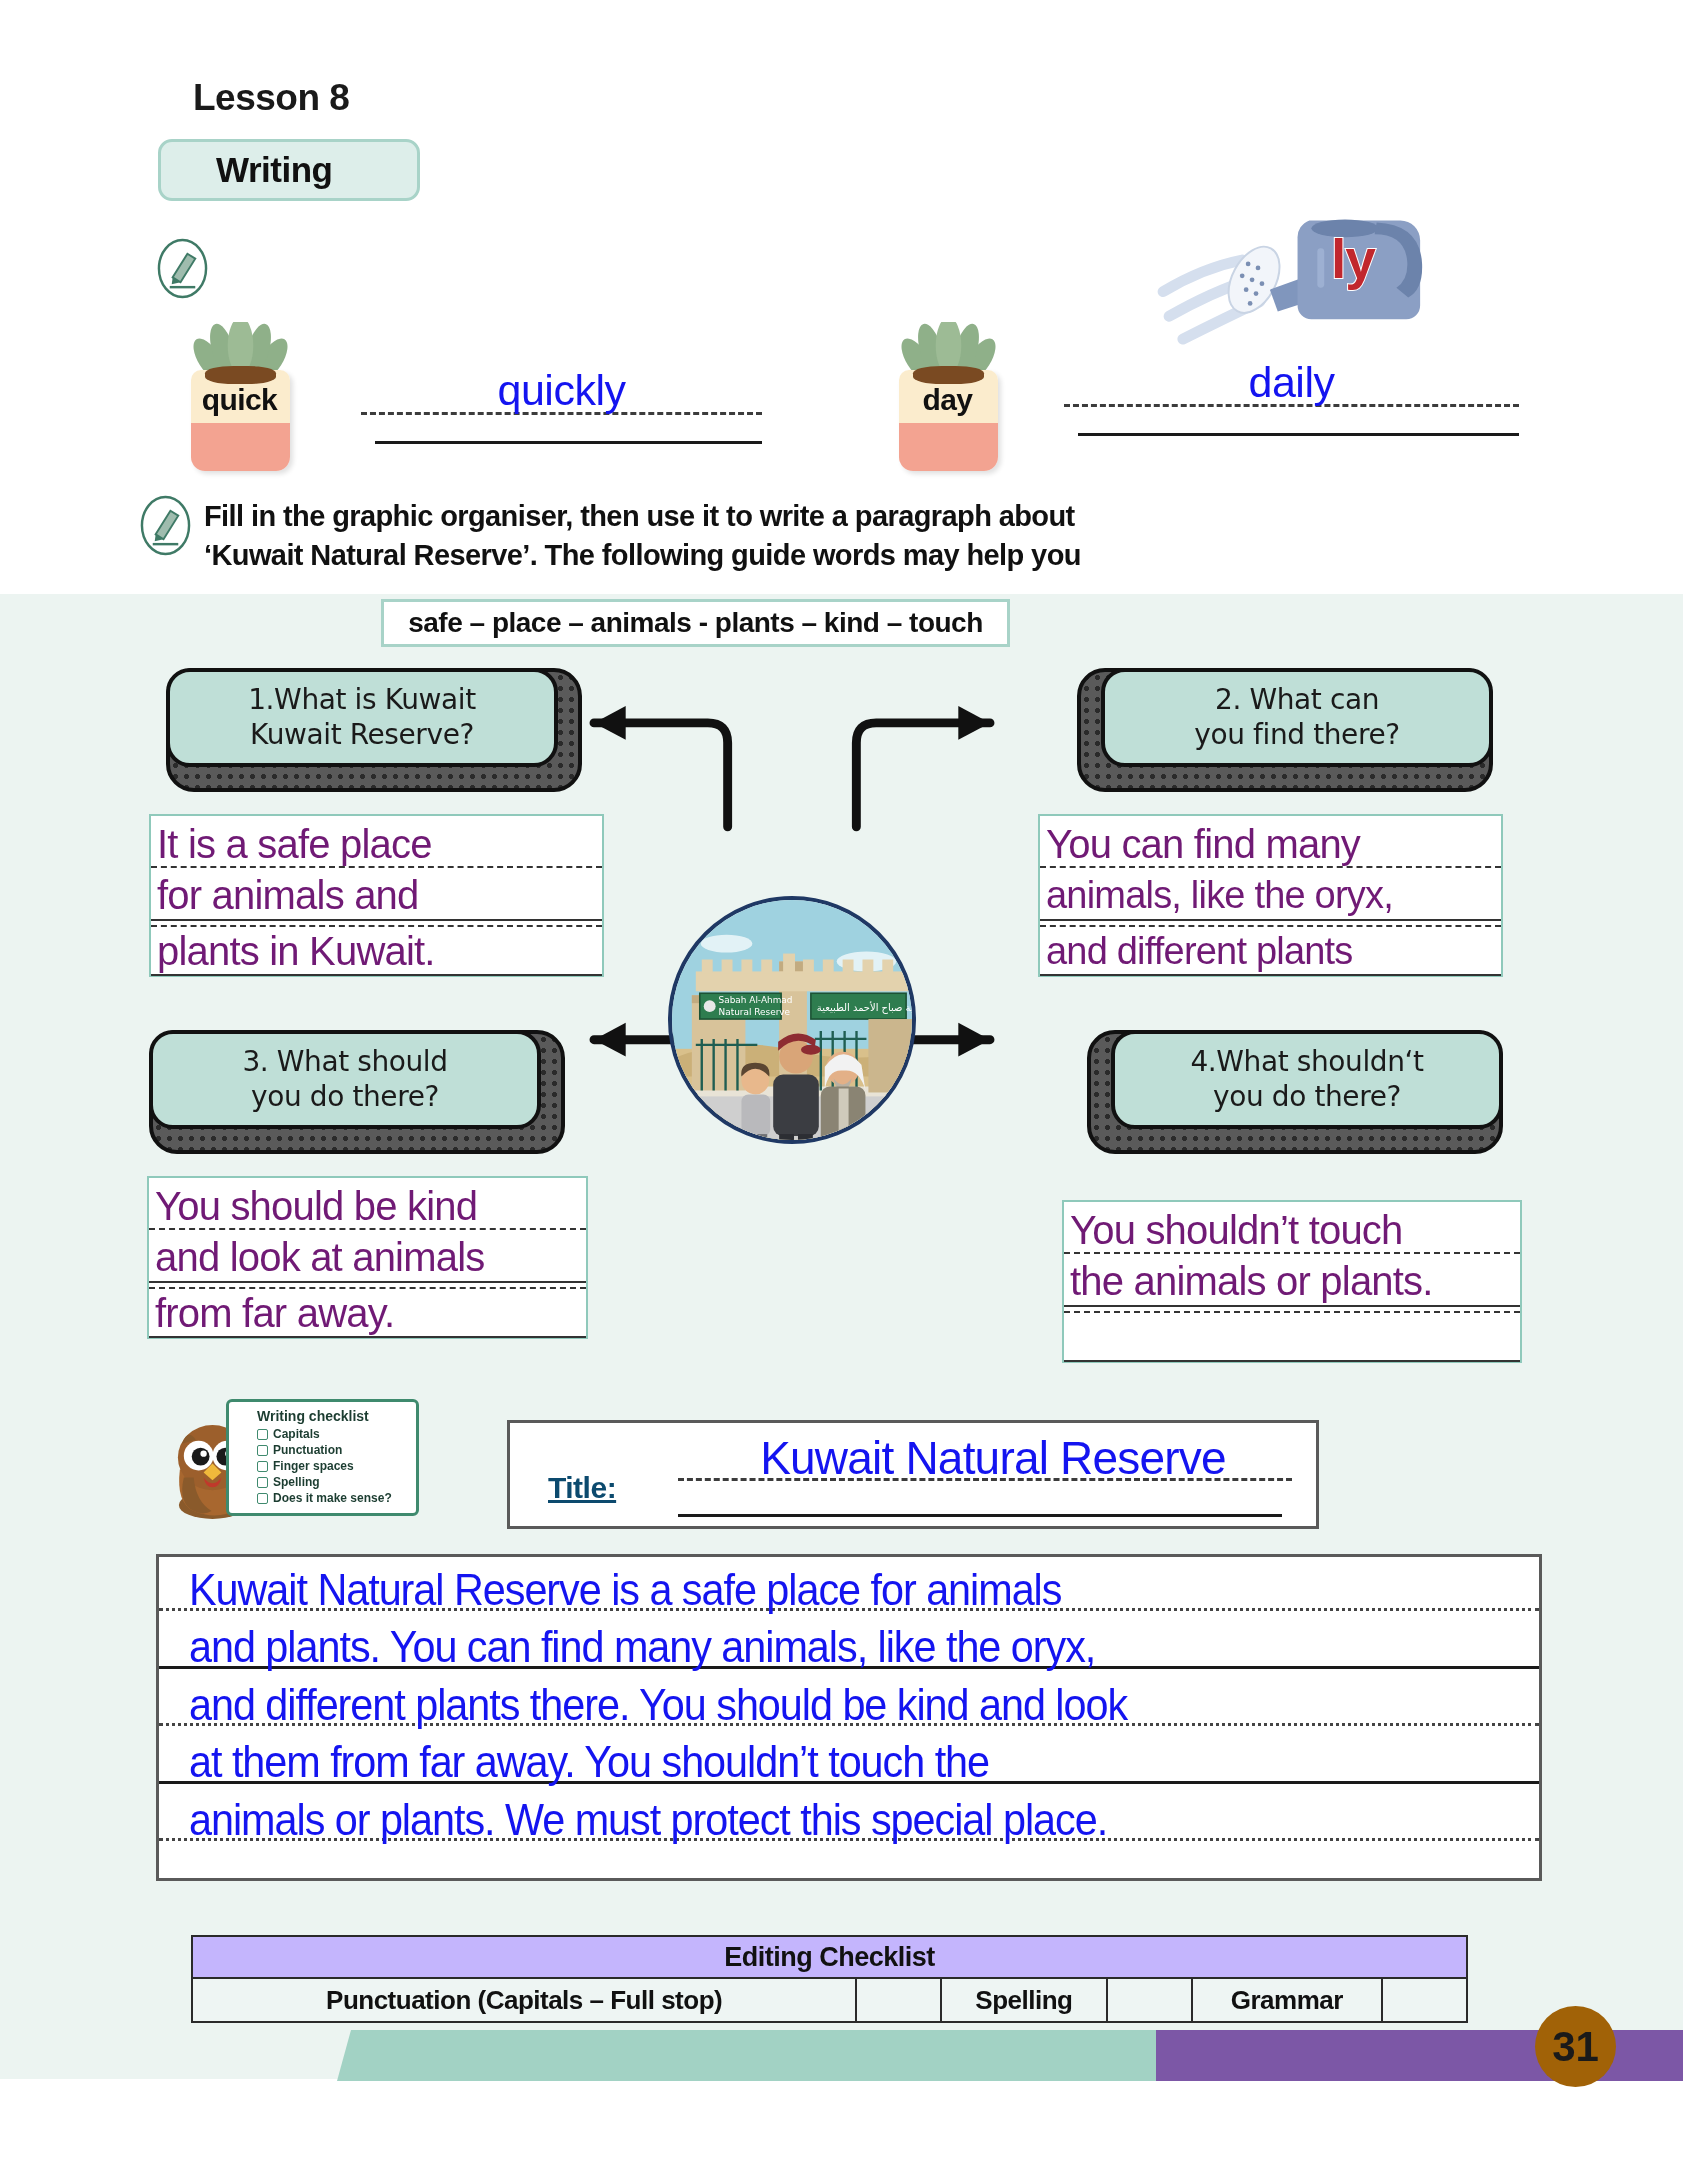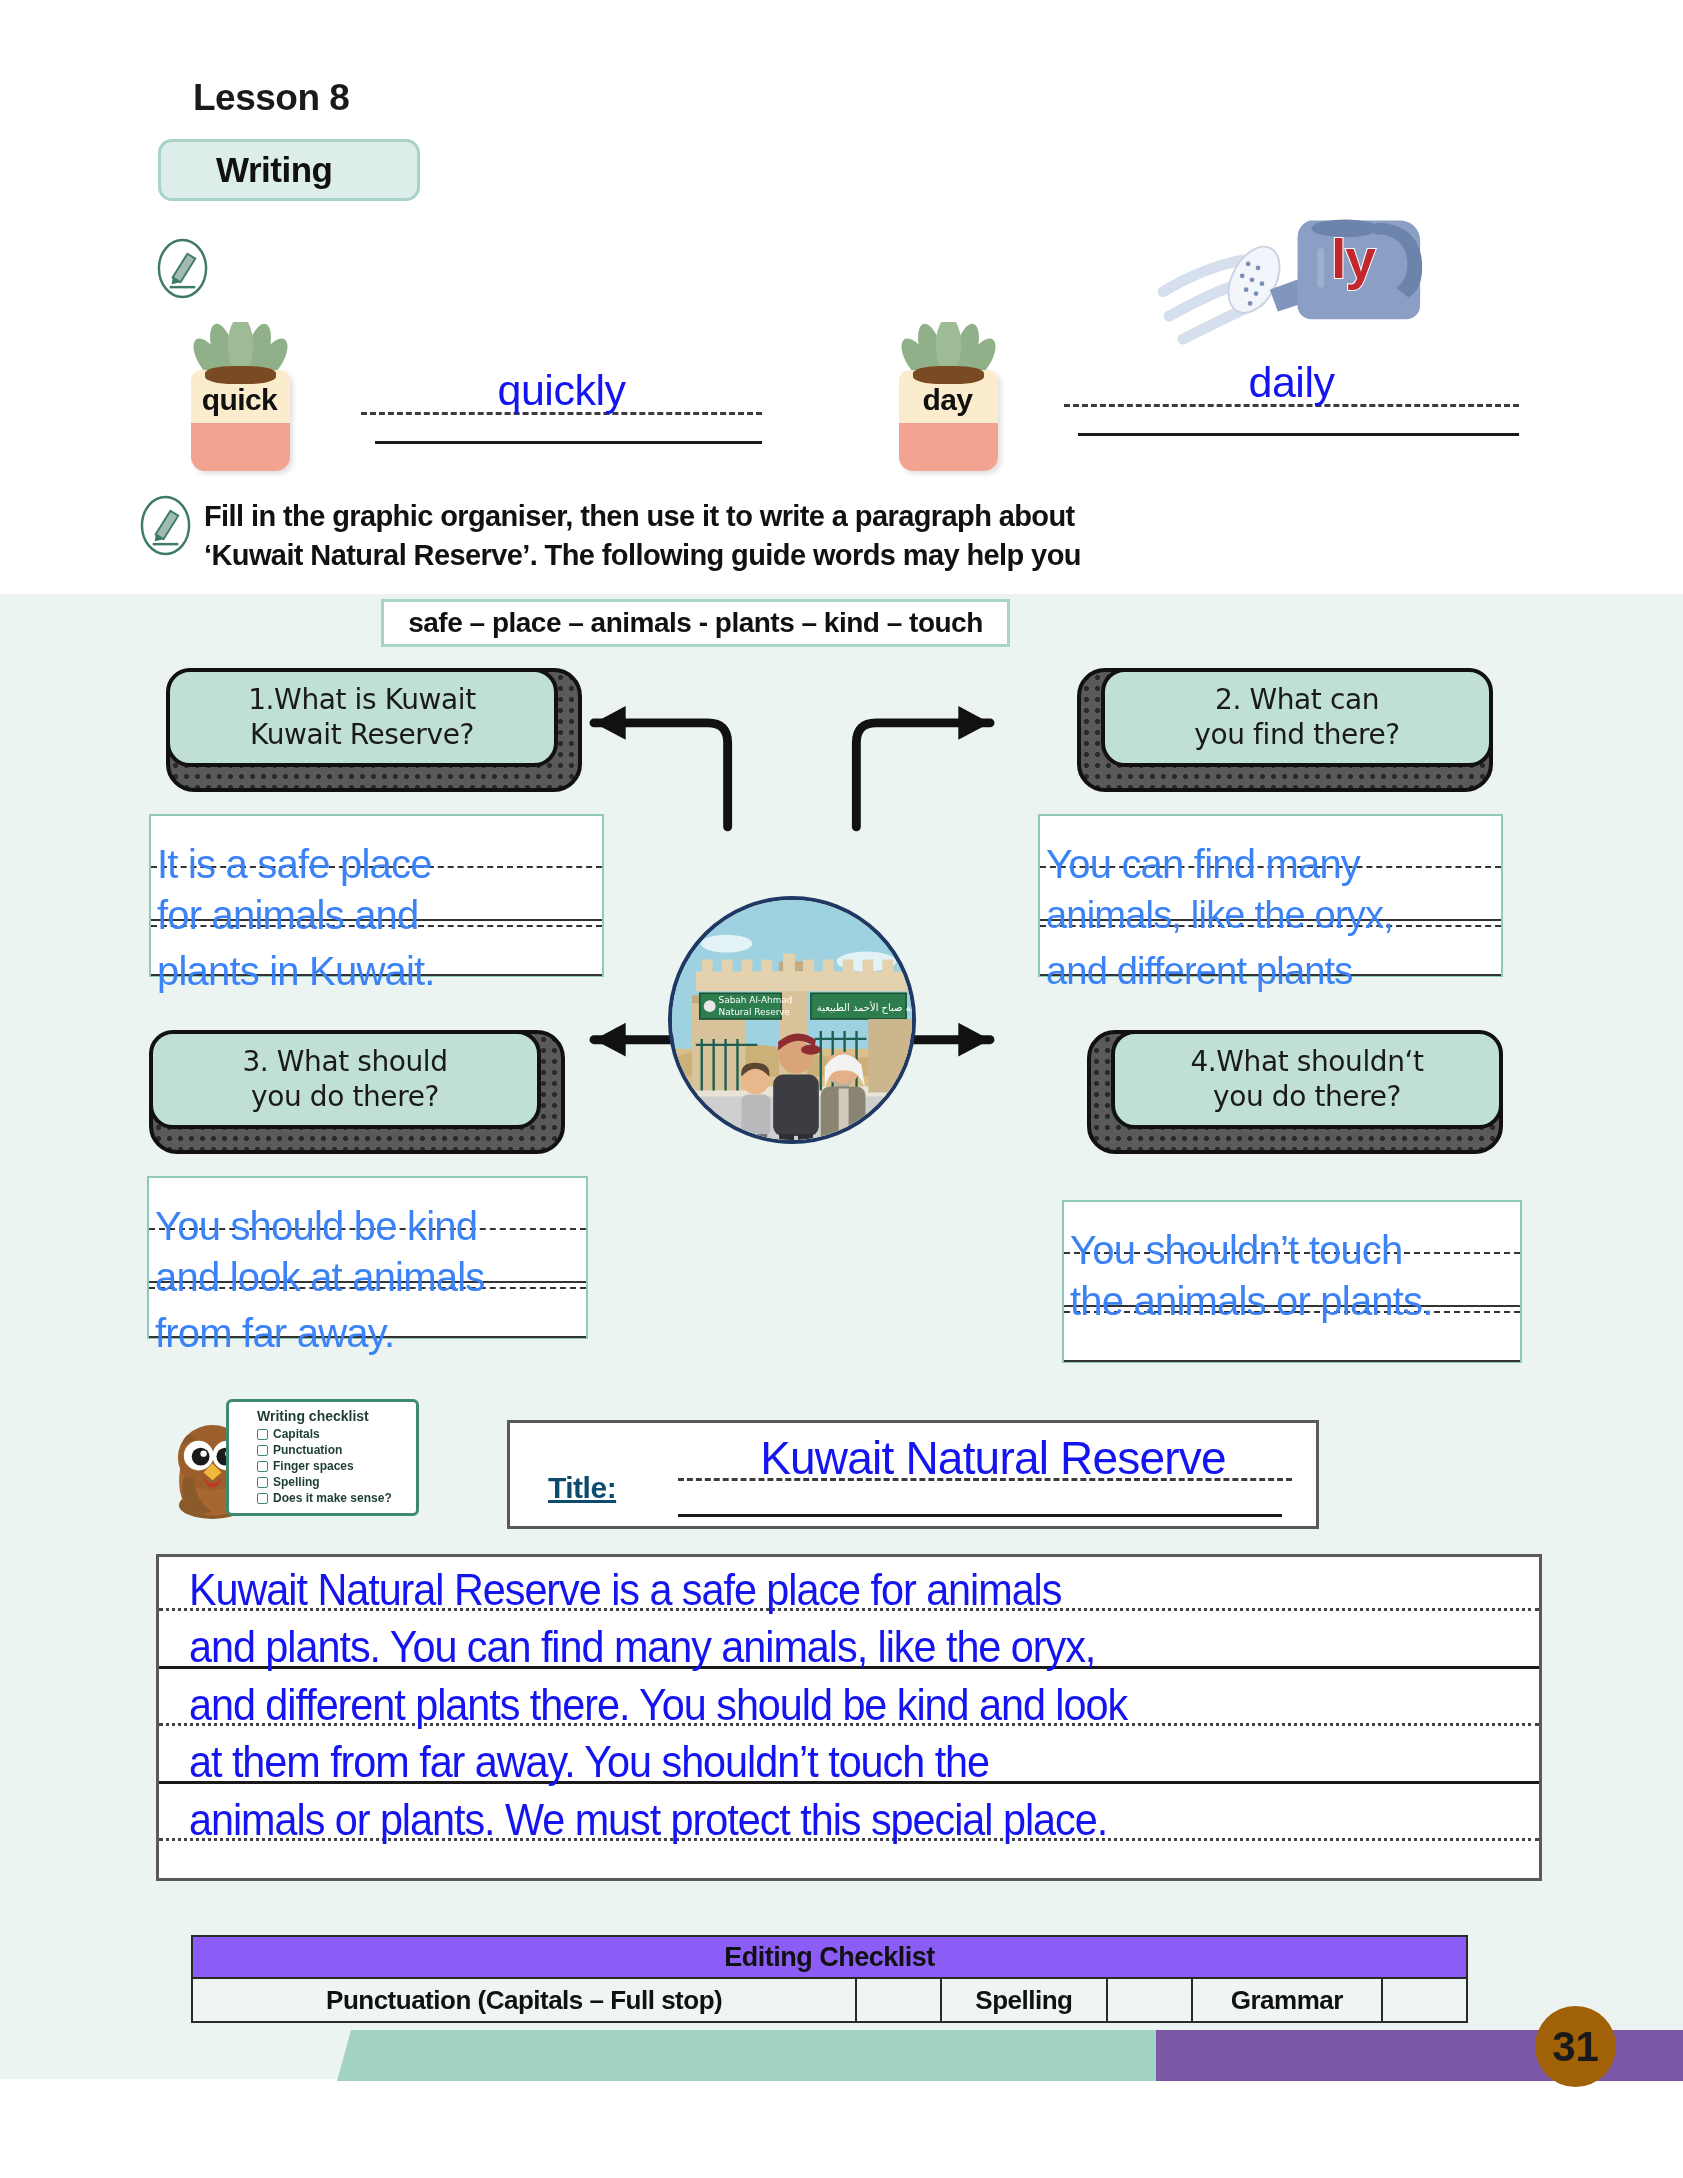--- a/index.html
+++ b/index.html
@@ -138,22 +138,21 @@
   .abox {
     position: absolute; background: #ffffff;
     border: 2px solid #8fc9bb;
   }
   .abox .rule { position: absolute; left: 0; width: 100%; }
   .abox .rule.dash { border-bottom: 2px dashed #333; }
   .abox .rule.solid { border-bottom: 2px solid #333; }
   .abox .atext {
     position: absolute; left: 6px; right: 2px;
     font-size: 40px; line-height: 49px; letter-spacing: -0.8px;
-    color: #3b82f6;
-    margin-top: 20px;
+    color: #701a75;
   }
 
   
   #center-pic {
     position: absolute; left: 668px; top: 896px;
     width: 248px; height: 248px; border-radius: 50%;
     overflow: hidden; border: 4px solid #1f3864;
   }
 
   
@@ -221,21 +220,21 @@
     left: 191px; top: 1935px; width: 1277px;
     border-collapse: collapse;
   }
   #edit-table td {
     border: 2px solid #2a2a2a;
     font-size: 26px; font-weight: bold; color: #111;
     text-align: center; letter-spacing: -0.5px;
     background: #eef5f3;
   }
   #edit-table .hdr {
-    background: #8b5cf6; height: 42px; font-size: 27px;
+    background: #c4b5fd; height: 42px; font-size: 27px;
   }
   #edit-table .cell { height: 44px; }
   #edit-table .tick { width: 85px; }
 
   
   #footer-teal {
     left: 0; bottom: 97px; width: 1158px; height: 51px;
     background: #a2d2c4;
     clip-path: polygon(351px 0, 1158px 0, 1158px 51px, 337px 51px);
   }

